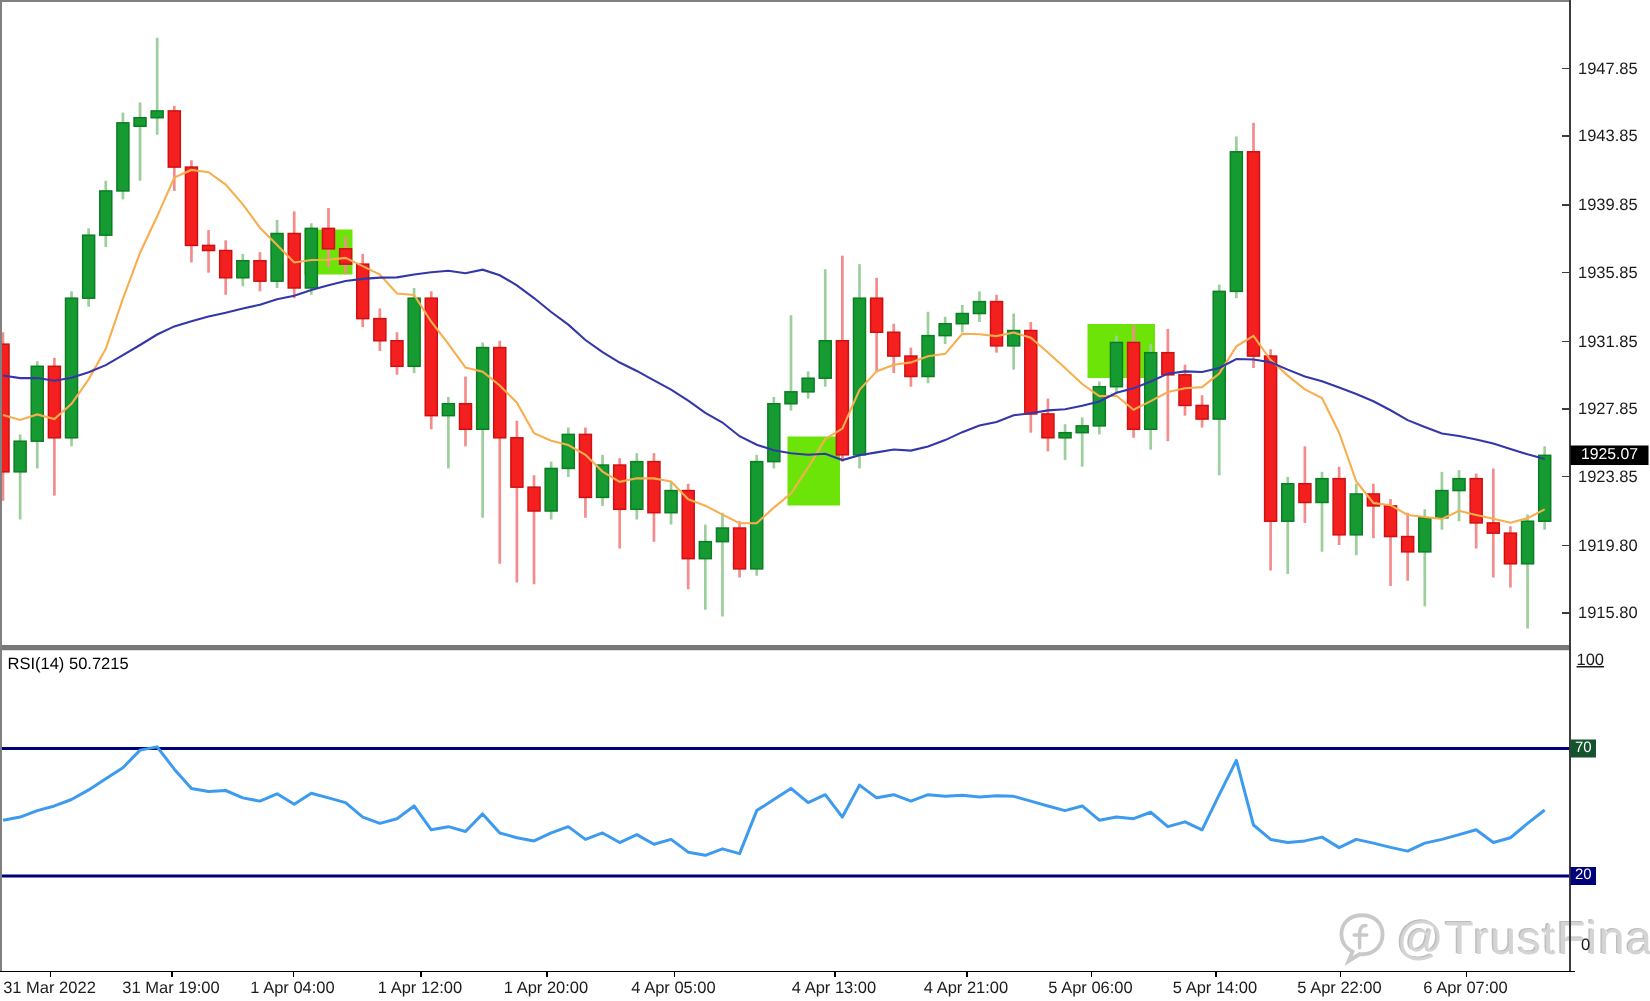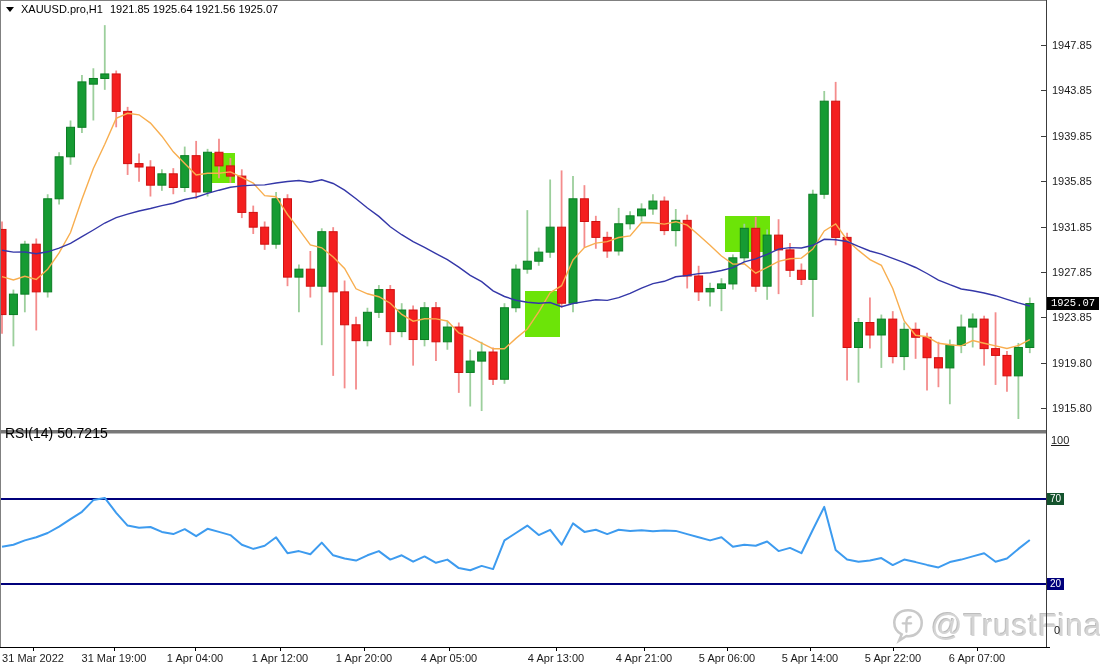--- a/index.html
+++ b/index.html
@@ -3,24 +3,24 @@
 <meta charset="utf-8">
 <style>
   html,body{margin:0;padding:0;background:#ffffff;}
   .chart-window{position:relative;width:1100px;height:667px;background:#ffffff;
     font-family:"Liberation Sans",sans-serif;overflow:hidden;}
   #chart-svg{position:absolute;left:0;top:0;z-index:2;}
   .title-bar{position:absolute;left:6px;top:3px;z-index:3;font-size:11px;color:#000;
     display:flex;align-items:center;gap:7px;white-space:nowrap;}
   .tri{width:0;height:0;border-left:4px solid transparent;border-right:4px solid transparent;
     border-top:5px solid #000;display:inline-block;}
-  .rsi-label{position:absolute;left:5px;top:425px;z-index:3;font-size:14px;color:#000;white-space:nowrap;}
+  .rsi-label{position:absolute;left:5px;top:437px;z-index:3;font-size:11px;color:#000;white-space:nowrap;}
   .axis-static{position:absolute;font-size:11px;color:#1b1b1b;z-index:3;line-height:12px;}
   .badge{position:absolute;z-index:3;color:#fff;text-align:center;white-space:nowrap;}
-  .price-badge{left:1047px;top:297px;width:52px;height:13px;font-size:10.5px;line-height:13px;font-family:Liberation Mono, monospace;}
+  .price-badge{left:1047px;top:297px;width:52px;height:13px;font-size:10.5px;line-height:13px;}
   .lvl-badge{left:1047px;width:17px;height:12px;font-size:10px;line-height:12px;}
   .watermark{position:absolute;left:890px;top:607px;z-index:1;display:flex;align-items:center;gap:5px;
     color:#d4d4d4;font-size:31px;letter-spacing:1px;
     text-shadow:1px 1px 0 #ffffff,-1px -1px 0 #bdbdbd;user-select:none;}
   .watermark svg{filter:drop-shadow(1px 1px 0 #ffffff);}
 </style>
 </head>
 <body>
 
 <div class="chart-window">
@@ -272,25 +272,20 @@
         <text x="727" y="662" font-size="11" fill="#1B1B1B" text-anchor="middle" font-family="&quot;Liberation Sans&quot;, sans-serif">5 Apr 06:00</text>
         <line x1="810.5" y1="647" x2="810.5" y2="651" stroke="#000"></line>
         <text x="810" y="662" font-size="11" fill="#1B1B1B" text-anchor="middle" font-family="&quot;Liberation Sans&quot;, sans-serif">5 Apr 14:00</text>
         <line x1="893.5" y1="647" x2="893.5" y2="651" stroke="#000"></line>
         <text x="893" y="662" font-size="11" fill="#1B1B1B" text-anchor="middle" font-family="&quot;Liberation Sans&quot;, sans-serif">5 Apr 22:00</text>
         <line x1="977.5" y1="647" x2="977.5" y2="651" stroke="#000"></line>
         <text x="977" y="662" font-size="11" fill="#1B1B1B" text-anchor="middle" font-family="&quot;Liberation Sans&quot;, sans-serif">6 Apr 07:00</text>
       </g>
     </svg>
 
-  <div class="title-bar">
-    <span class="tri"></span>
-    <span>XAUUSD.pro,H1</span>
-    <span>1921.85 1925.64 1921.56 1925.07</span>
-  </div>
 
   <div class="rsi-label">
     <span>RSI(14)</span>
     <span>50.7215</span>
   </div>
 
   <div class="badge price-badge" id="price-badge" style="background: rgb(0, 0, 0); top: 297px;">1925.07</div>
 
   <div class="badge lvl-badge" id="lvl70" style="top: 493px; background: #14532d;">70</div>
   <div class="badge lvl-badge" id="lvl30" style="top: 578px; background: rgb(0, 0, 123);">20</div>

